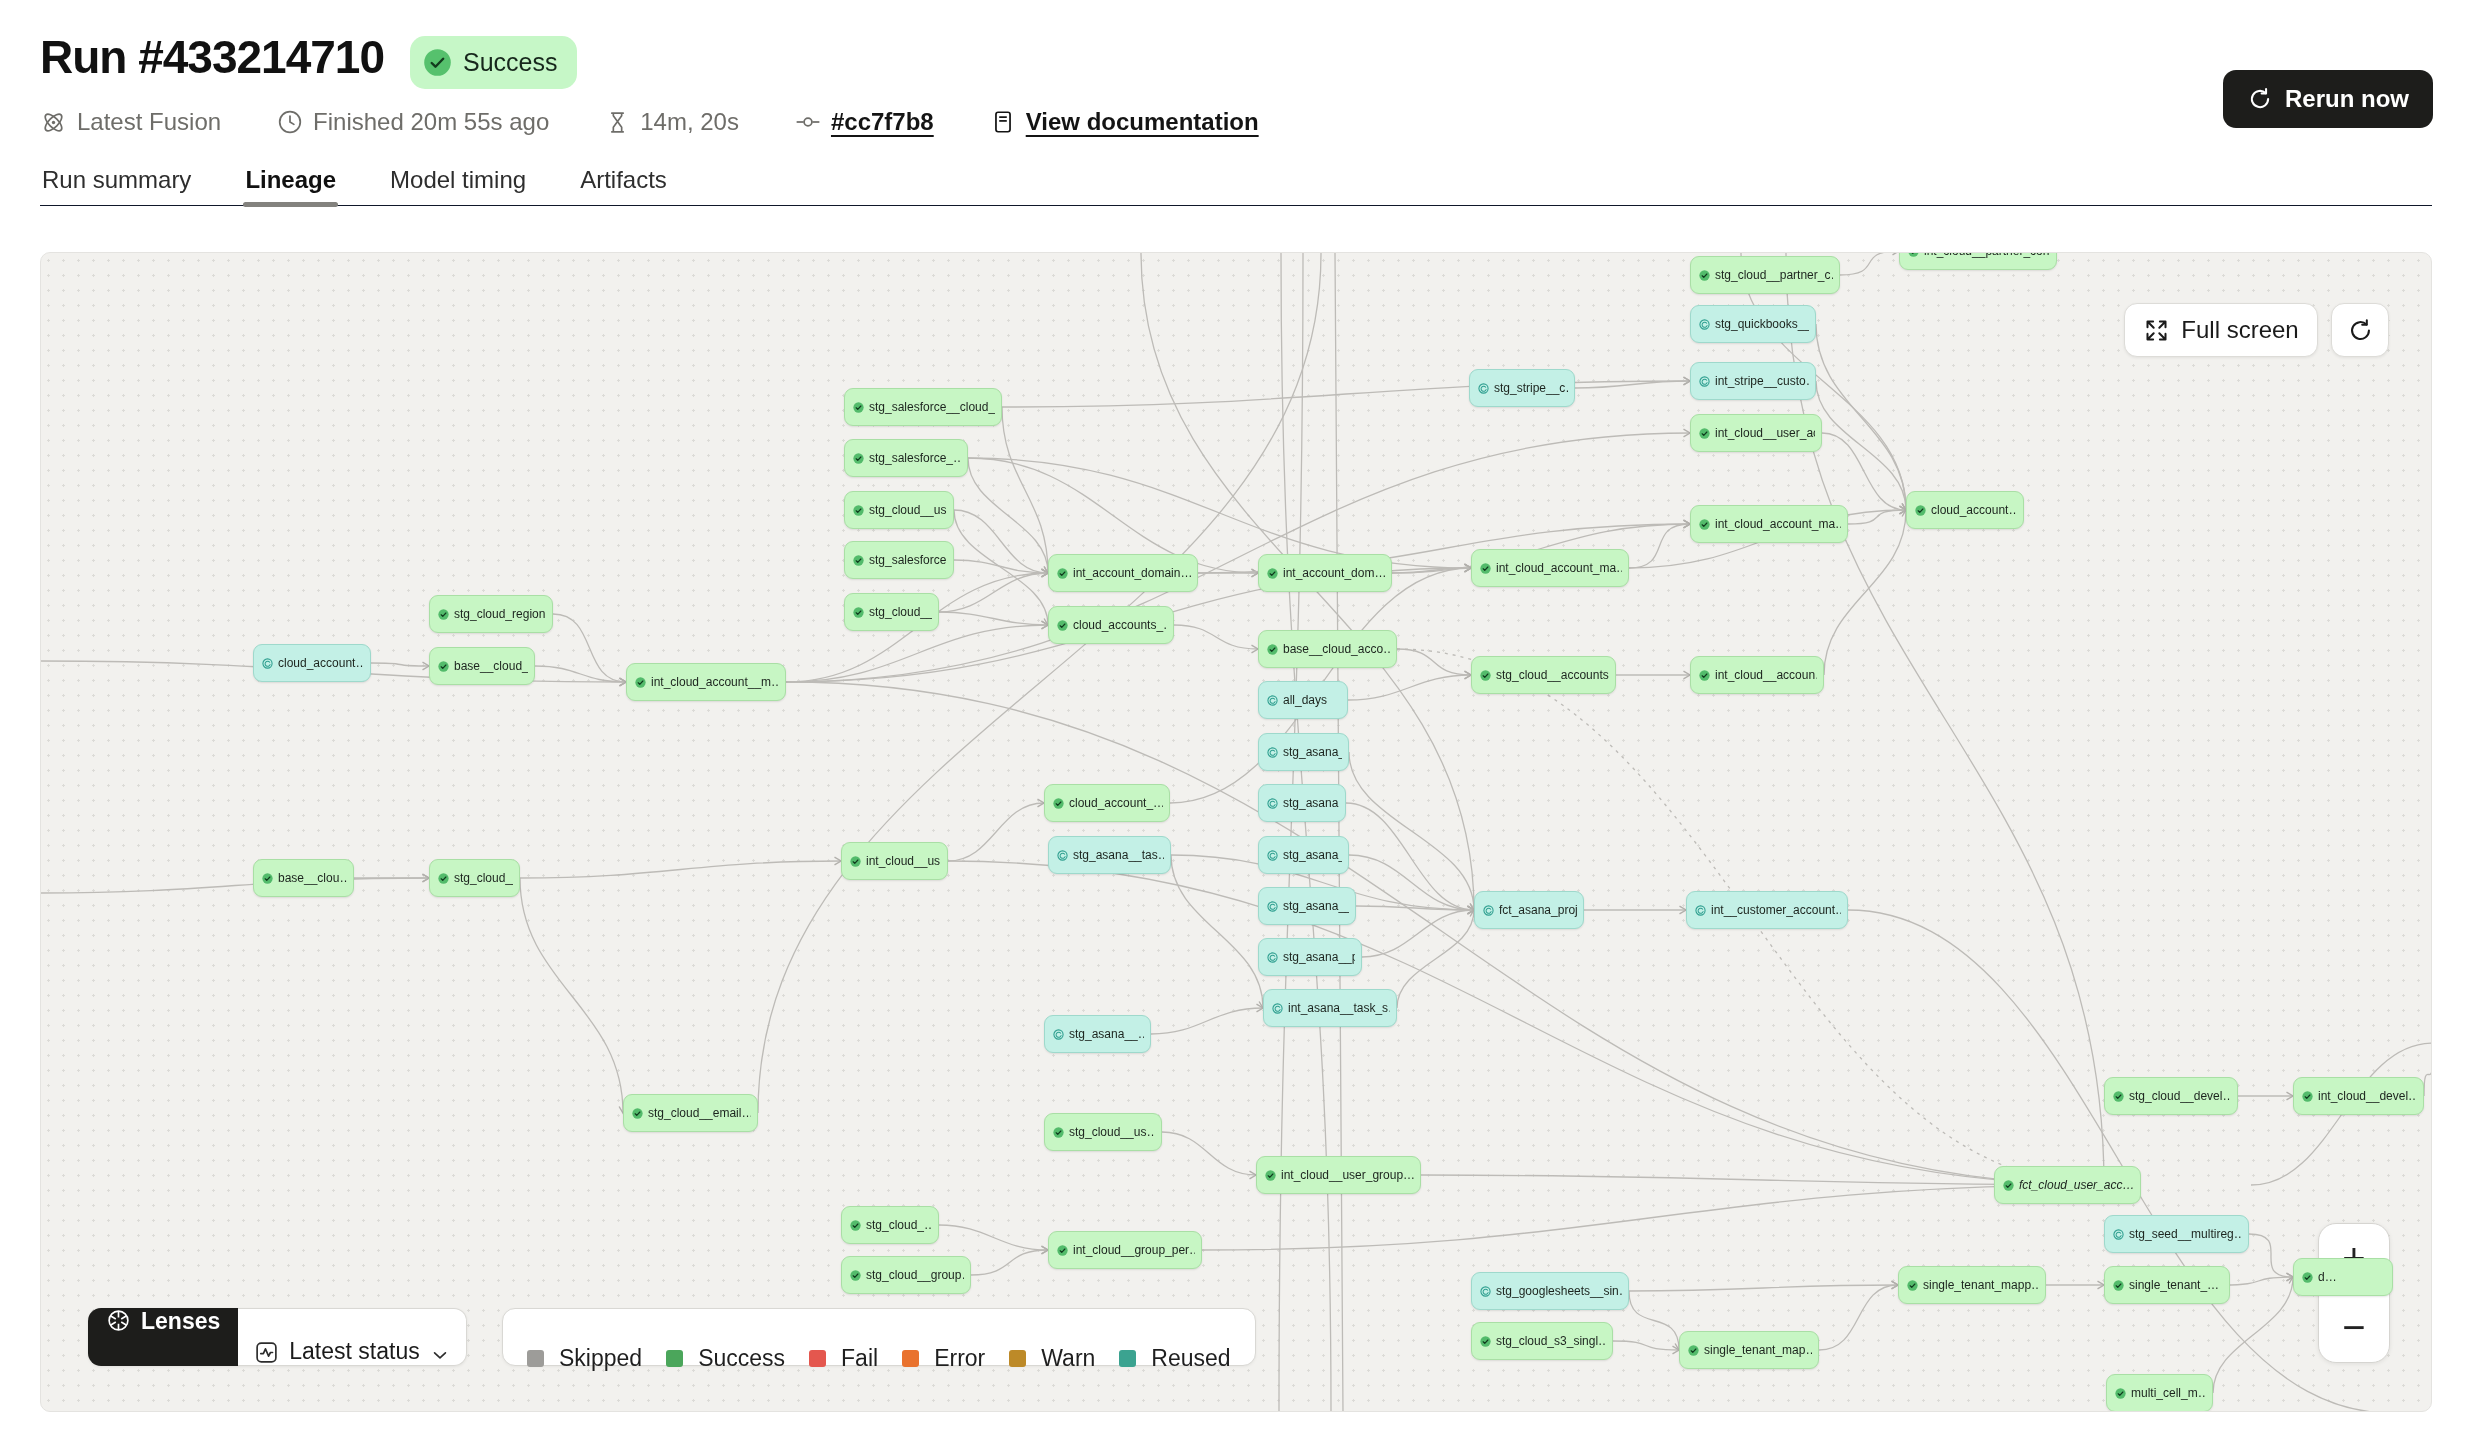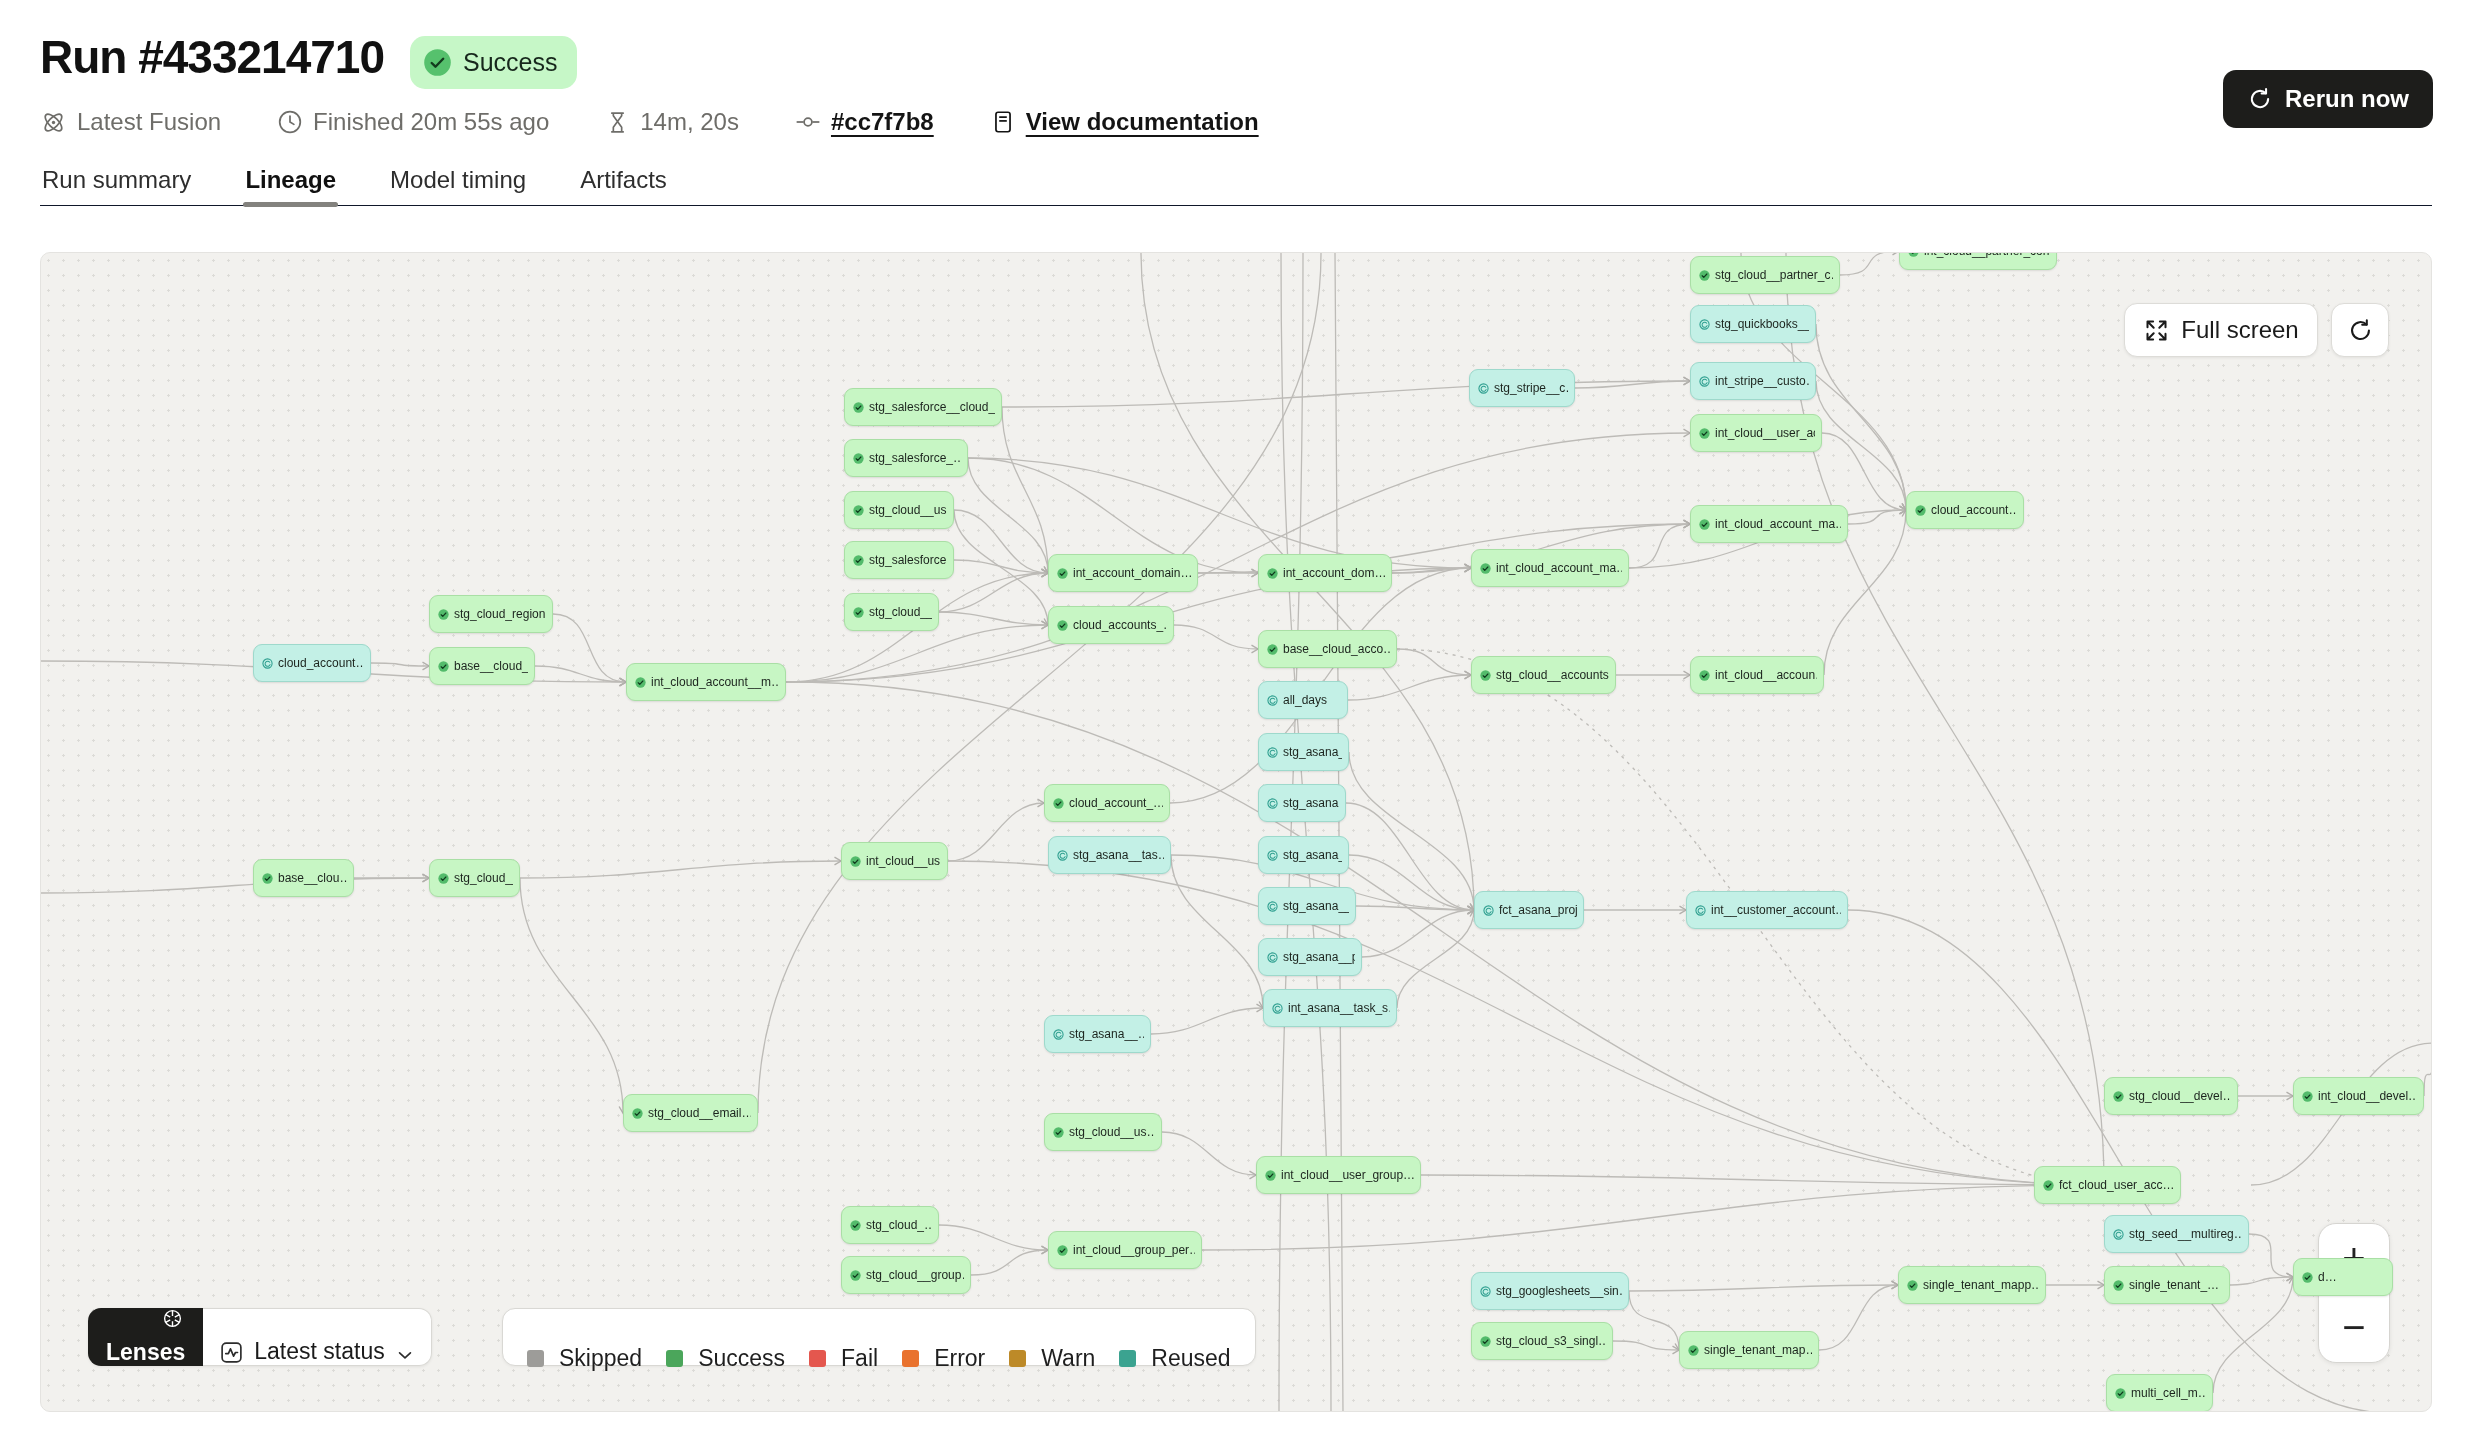--- a/index.html
+++ b/index.html
@@ -53,23 +53,23 @@
   
   .cbtn { position:absolute; background:#fff; border:1px solid #dddcd8; border-radius:13px;
     display:flex; align-items:center; justify-content:center; gap:11px; font-size:24px;
     font-weight:400; color:#1b1b1b; cursor:pointer; box-shadow:0 1px 3px rgba(0,0,0,.07); }
   .btn-fullscreen { left:2083px; top:50px; width:194px; height:54px; }
   .btn-canvas-refresh { left:2290px; top:50px; width:58px; height:54px; }
   .cbtn svg { stroke:#1b1b1b; }
 
   .lenses-bar { position:absolute; left:47px; top:1055px; height:58px; display:flex;
     border-radius:13px; box-shadow:0 1px 3px rgba(0,0,0,.07); }
-  .lenses-left { display:flex; align-items:flex-end; gap:10px; padding:0 18px;
+  .lenses-left { display:flex; align-items:flex-start; gap:10px; padding:0 18px;
     background:var(--btn-dark); color:#fff; font-size:23px; font-weight:600;
-    border-radius:13px 0 0 13px; cursor:pointer;flex-direction:column; }
+    border-radius:13px 0 0 13px; cursor:pointer; }
   .lenses-left svg { stroke:#fff; }
   .lenses-right { display:flex; align-items:flex-end; gap:10px; padding:0 16px; background:#fff;
     border:1px solid #d9d8d4; border-left:none; border-radius:0 13px 13px 0; font-size:23px;
     font-weight:500; color:#1b1b1b; cursor:pointer; }
   .lenses-right svg { stroke:#2c2c2c; }
 
   .legend { position:absolute; left:461px; top:1055px; height:58px; display:flex;
     align-items:center; gap:24px; padding:0 24px; background:#fff; border:1px solid #d9d8d4;
     border-radius:13px; font-size:23px; color:#1f1f1f; box-shadow:0 1px 3px rgba(0,0,0,.05); }
   .legend-item { display:flex; align-items:center; gap:15px;margin-top:42px; }
@@ -714,21 +714,21 @@
       <span class="nlabel">stg_cloud__devel…</span>
     </div>
     <div class="node success" style="left: 2252px; top: 824px; width: 131px;">
       <svg class="nicon icon-success" viewBox="0 0 12 12">
         <circle cx="6" cy="6" r="5.6" fill="#53bb6b"></circle>
         <path d="M3.5 6.3l1.7 1.7 3.4-3.6" fill="none" stroke="#0e3a1c" stroke-width="1.3" stroke-linecap="round" stroke-linejoin="round"></path>
       </svg>
 
       <span class="nlabel">int_cloud__devel…</span>
     </div>
-    <div class="node success" style="left: 1993px; top: 913px; width: 147px;">
+    <div class="node success" style="left: 1953px; top: 913px; width: 147px; font-style: italic;">
       <svg class="nicon icon-success" viewBox="0 0 12 12">
         <circle cx="6" cy="6" r="5.6" fill="#53bb6b"></circle>
         <path d="M3.5 6.3l1.7 1.7 3.4-3.6" fill="none" stroke="#0e3a1c" stroke-width="1.3" stroke-linecap="round" stroke-linejoin="round"></path>
       </svg>
 
       <span class="nlabel">fct_cloud_user_acc…</span>
     </div>
     <div class="node reused" style="left: 2063px; top: 962px; width: 145px;">
 
       <svg class="nicon icon-reused" viewBox="0 0 12 12">

